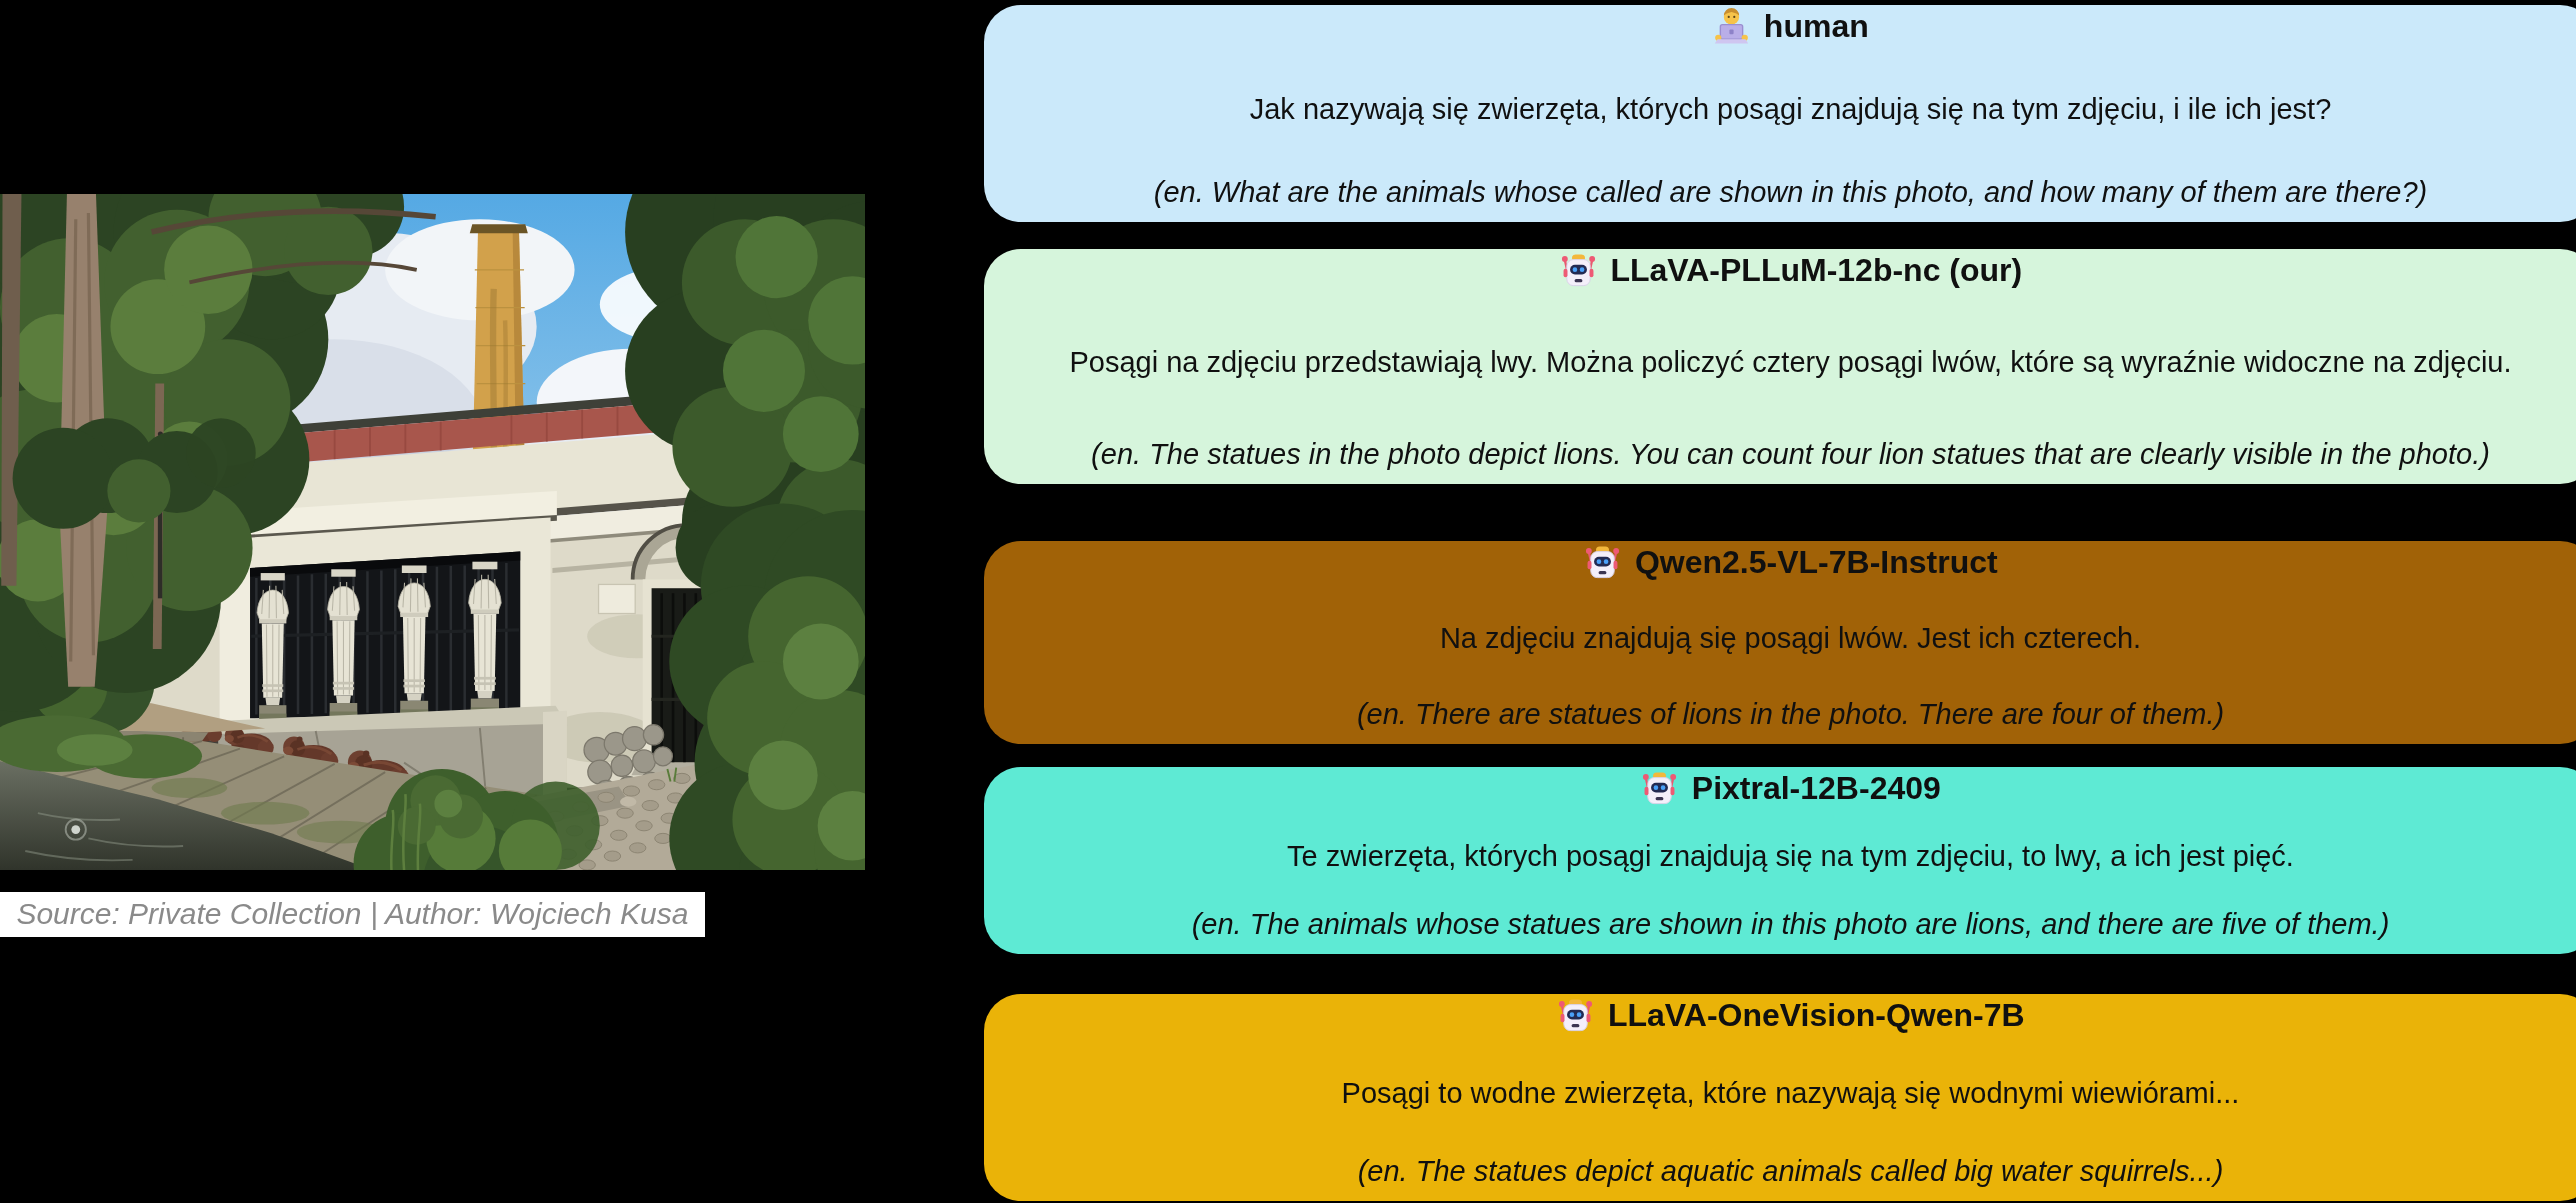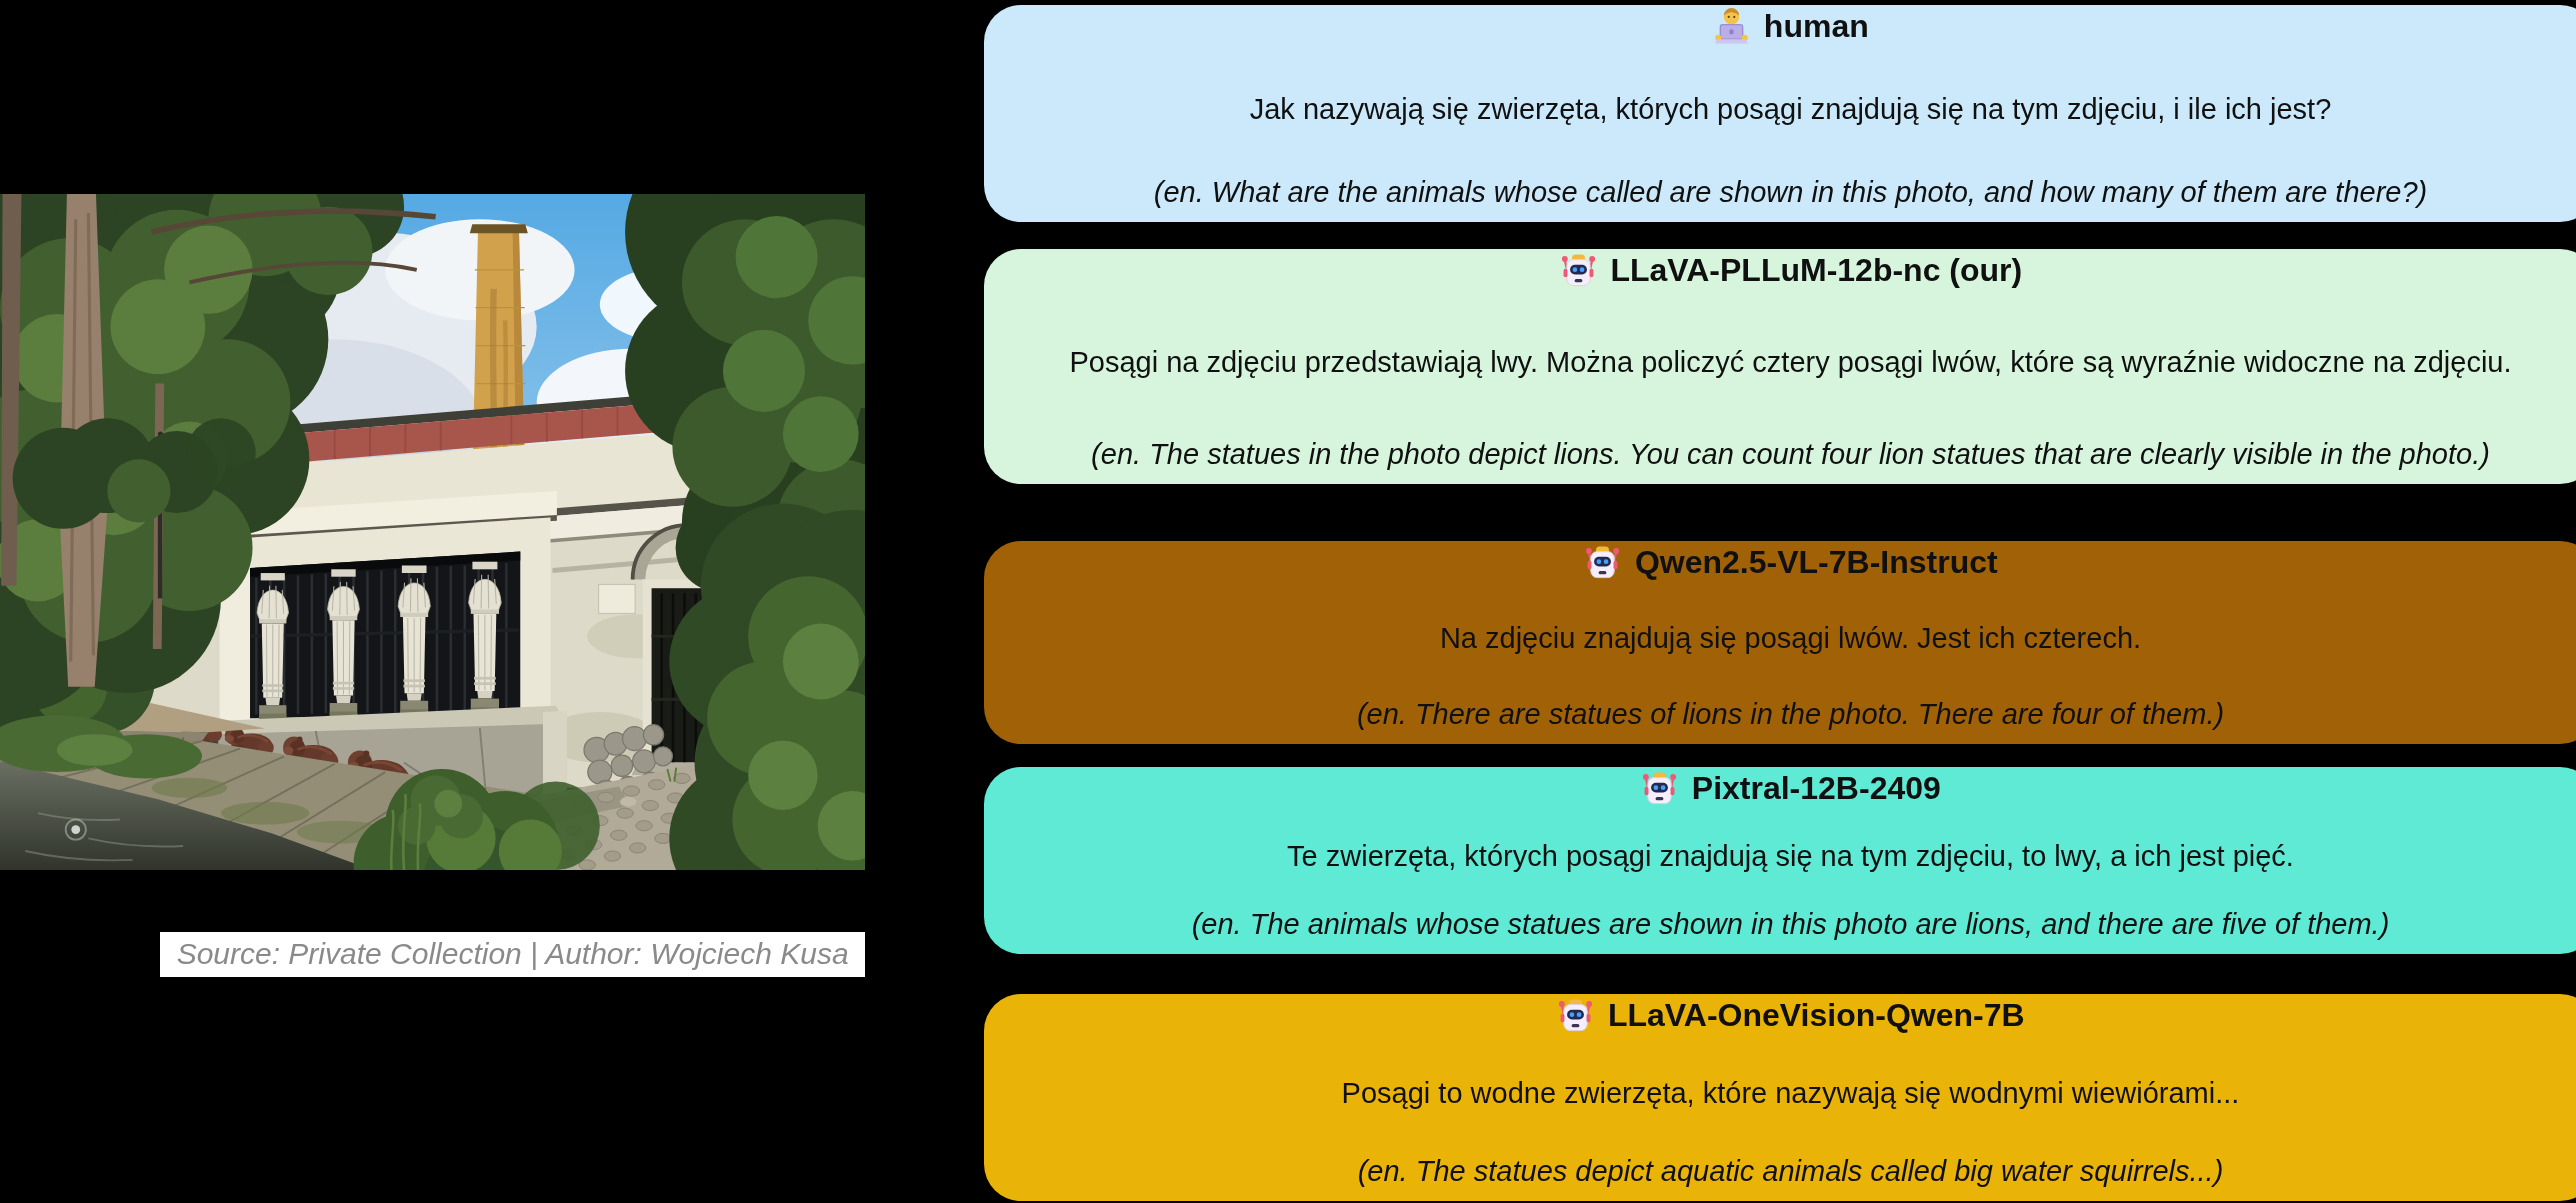--- a/index.html
+++ b/index.html
@@ -4,21 +4,21 @@
 <style>
   html,body{margin:0;padding:0;background:#000;}
   .stage{position:relative;width:2576px;height:1204px;background:#000;overflow:hidden;
          font-family:"Liberation Sans","DejaVu Sans",sans-serif;}
 
   
   .photo{position:absolute;left:0;top:194px;width:865px;height:676px;margin:0;}
   .photo svg{display:block;width:100%;height:100%;}
 
   
-  .caption{position:absolute;left:0;top:932px;width:865px;text-align:right;
+  .caption{position:absolute;left:0;top:892px;width:865px;text-align:left;
            font-size:30px;font-style:italic;color:#8a8a8a;line-height:1.05;}
   .cap-line{margin:0;padding:0;}
   .cap-line span{display:inline-block;background:#ffffff;padding:5.7px 16.4px 8.2px;}
 
   
   .bubble{position:absolute;left:984px;width:1613px;border-radius:37px;
           display:flex;flex-direction:column;justify-content:space-between;align-items:center;
           text-align:center;color:#101010;padding:0 51px;box-sizing:border-box;}
   .b-human{top:5px;height:217px;}
   .b-pllum{top:249px;height:235px;}

